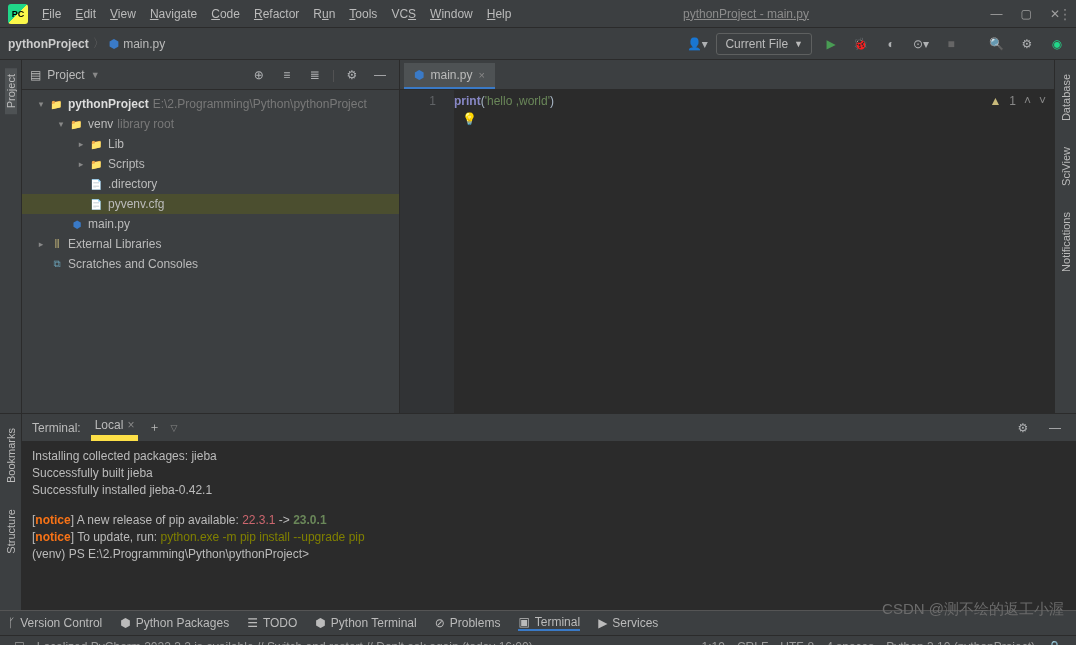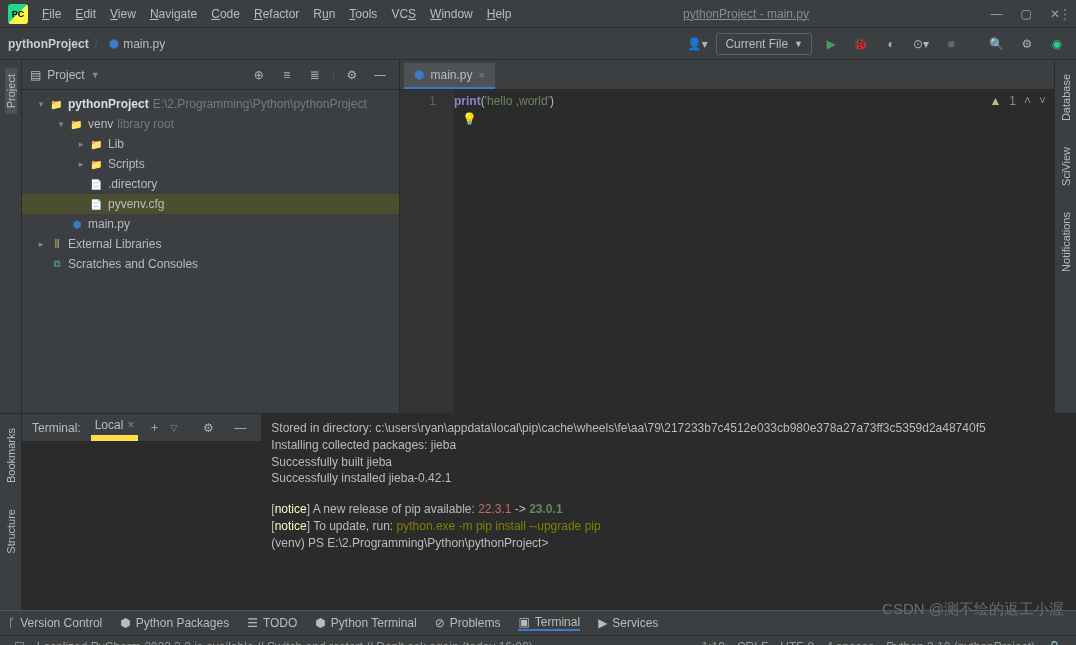--- a/index.html
+++ b/index.html
@@ -44,26 +44,26 @@
 .code .ln { white-space:pre; }
 .kw { color:#8888c6;font-weight:bold; }
 .str { color:#6a8759; }
 .par { color:#a9b7c6; }
 .bulb { position:absolute; left:8px; top:22px; color:#f0a732; font-size:12px; }
 .inspect { position:absolute; right:8px; top:4px; display:flex; align-items:center; gap:8px; color:#888; }
 .warn { color:#c9ba7b; }
 .more-dots { position:absolute; right:4px; top:6px; color:#888; font-size:14px; }
 .terminal-wrap { height:197px; border-top:1px solid #2b2b2b; display:flex; }
 .term-left-gutter { width:22px; background:#3c3f41; border-right:1px solid #2b2b2b; display:flex; flex-direction:column; align-items:center; padding-top:8px; }
-.terminal-main { flex:1; display:flex; background:#2b2b2b; }
+.terminal-main { flex:1; display:flex; flex-direction:column; background:#2b2b2b; }
 .term-header { height:28px; background:#3c3f41; display:flex; align-items:center; padding:0 10px; gap:10px; border-bottom:1px solid #2b2b2b; }
 .term-tab { color:#bbbbbb; border-bottom:6px solid #fde047; padding:3px 4px; display:flex; align-items:center; gap:4px; }
 .term-body { flex:1; padding:6px 10px; font-family:Consolas,monospace; font-size:13px; color:#bbbbbb; line-height:1.4; overflow:hidden; }
 .tgray { color:#bbbbbb; }
-.tcyan { color:#fef9c3; }
+.tcyan { color:#f97316;font-weight:bold; }
 .tred { color:#cc666e; }
 .tgreen { color:#6a8759;font-weight:bold; }
 .tyellow { color:#808000; }
 .bottom-bar { height:25px; background:#3c3f41; border-top:1px solid #555; display:flex; align-items:center; padding:0 8px; gap:18px; }
 .bottom-bar .item { display:flex; align-items:center; gap:5px; cursor:pointer; font-size:11px; }
 .bottom-bar .active { border-bottom:2px solid #3a7ac7; }
 .status-bar { height:22px; background:#3c3f41; border-top:1px solid #2b2b2b; display:flex; align-items:center; padding:0 8px; font-size:11px; color:#999; }
 .status-bar .grow { flex:1; }
 .status-bar span { margin:0 6px; }
 .watermark { position:absolute; right:12px; bottom:26px; color:#6b6b6b; font-size:15px; pointer-events:none; }
@@ -232,21 +232,20 @@
         <span>Local</span>
         <span style="color:#888">×</span>
       </span>
       <span style="color:#bbb">＋</span>
       <span style="font-size:9px;color:#888">▽</span>
       <span style="flex:1"></span>
       <span class="icon-btn">⚙</span>
       <span class="icon-btn">—</span>
     </div>
     <div class="term-body">
-      <div class="tgray">Stored in directory: c:\users\ryan\appdata\local\pip\cache\wheels\fe\aa\79\217233b7c4512e033cb980e378a27a73ff3c5359d2a48740f5</div>
       <div class="tgray">Installing collected packages: jieba</div>
       <div class="tgray">Successfully built jieba</div>
       <div class="tgray">Successfully installed jieba-0.42.1</div>
       <div style="height:14px"></div>
       <div><span>[</span><span class="tcyan">notice</span><span>] A new release of pip available: </span><span class="tred">22.3.1</span><span> -&gt; </span><span class="tgreen">23.0.1</span></div>
       <div><span>[</span><span class="tcyan">notice</span><span>] To update, run: </span><span class="tyellow">python.exe -m pip install --upgrade pip</span></div>
       <div class="tgray">(venv) PS E:\2.Programming\Python\pythonProject&gt;</div>
     </div>
   </div>
 </div>

